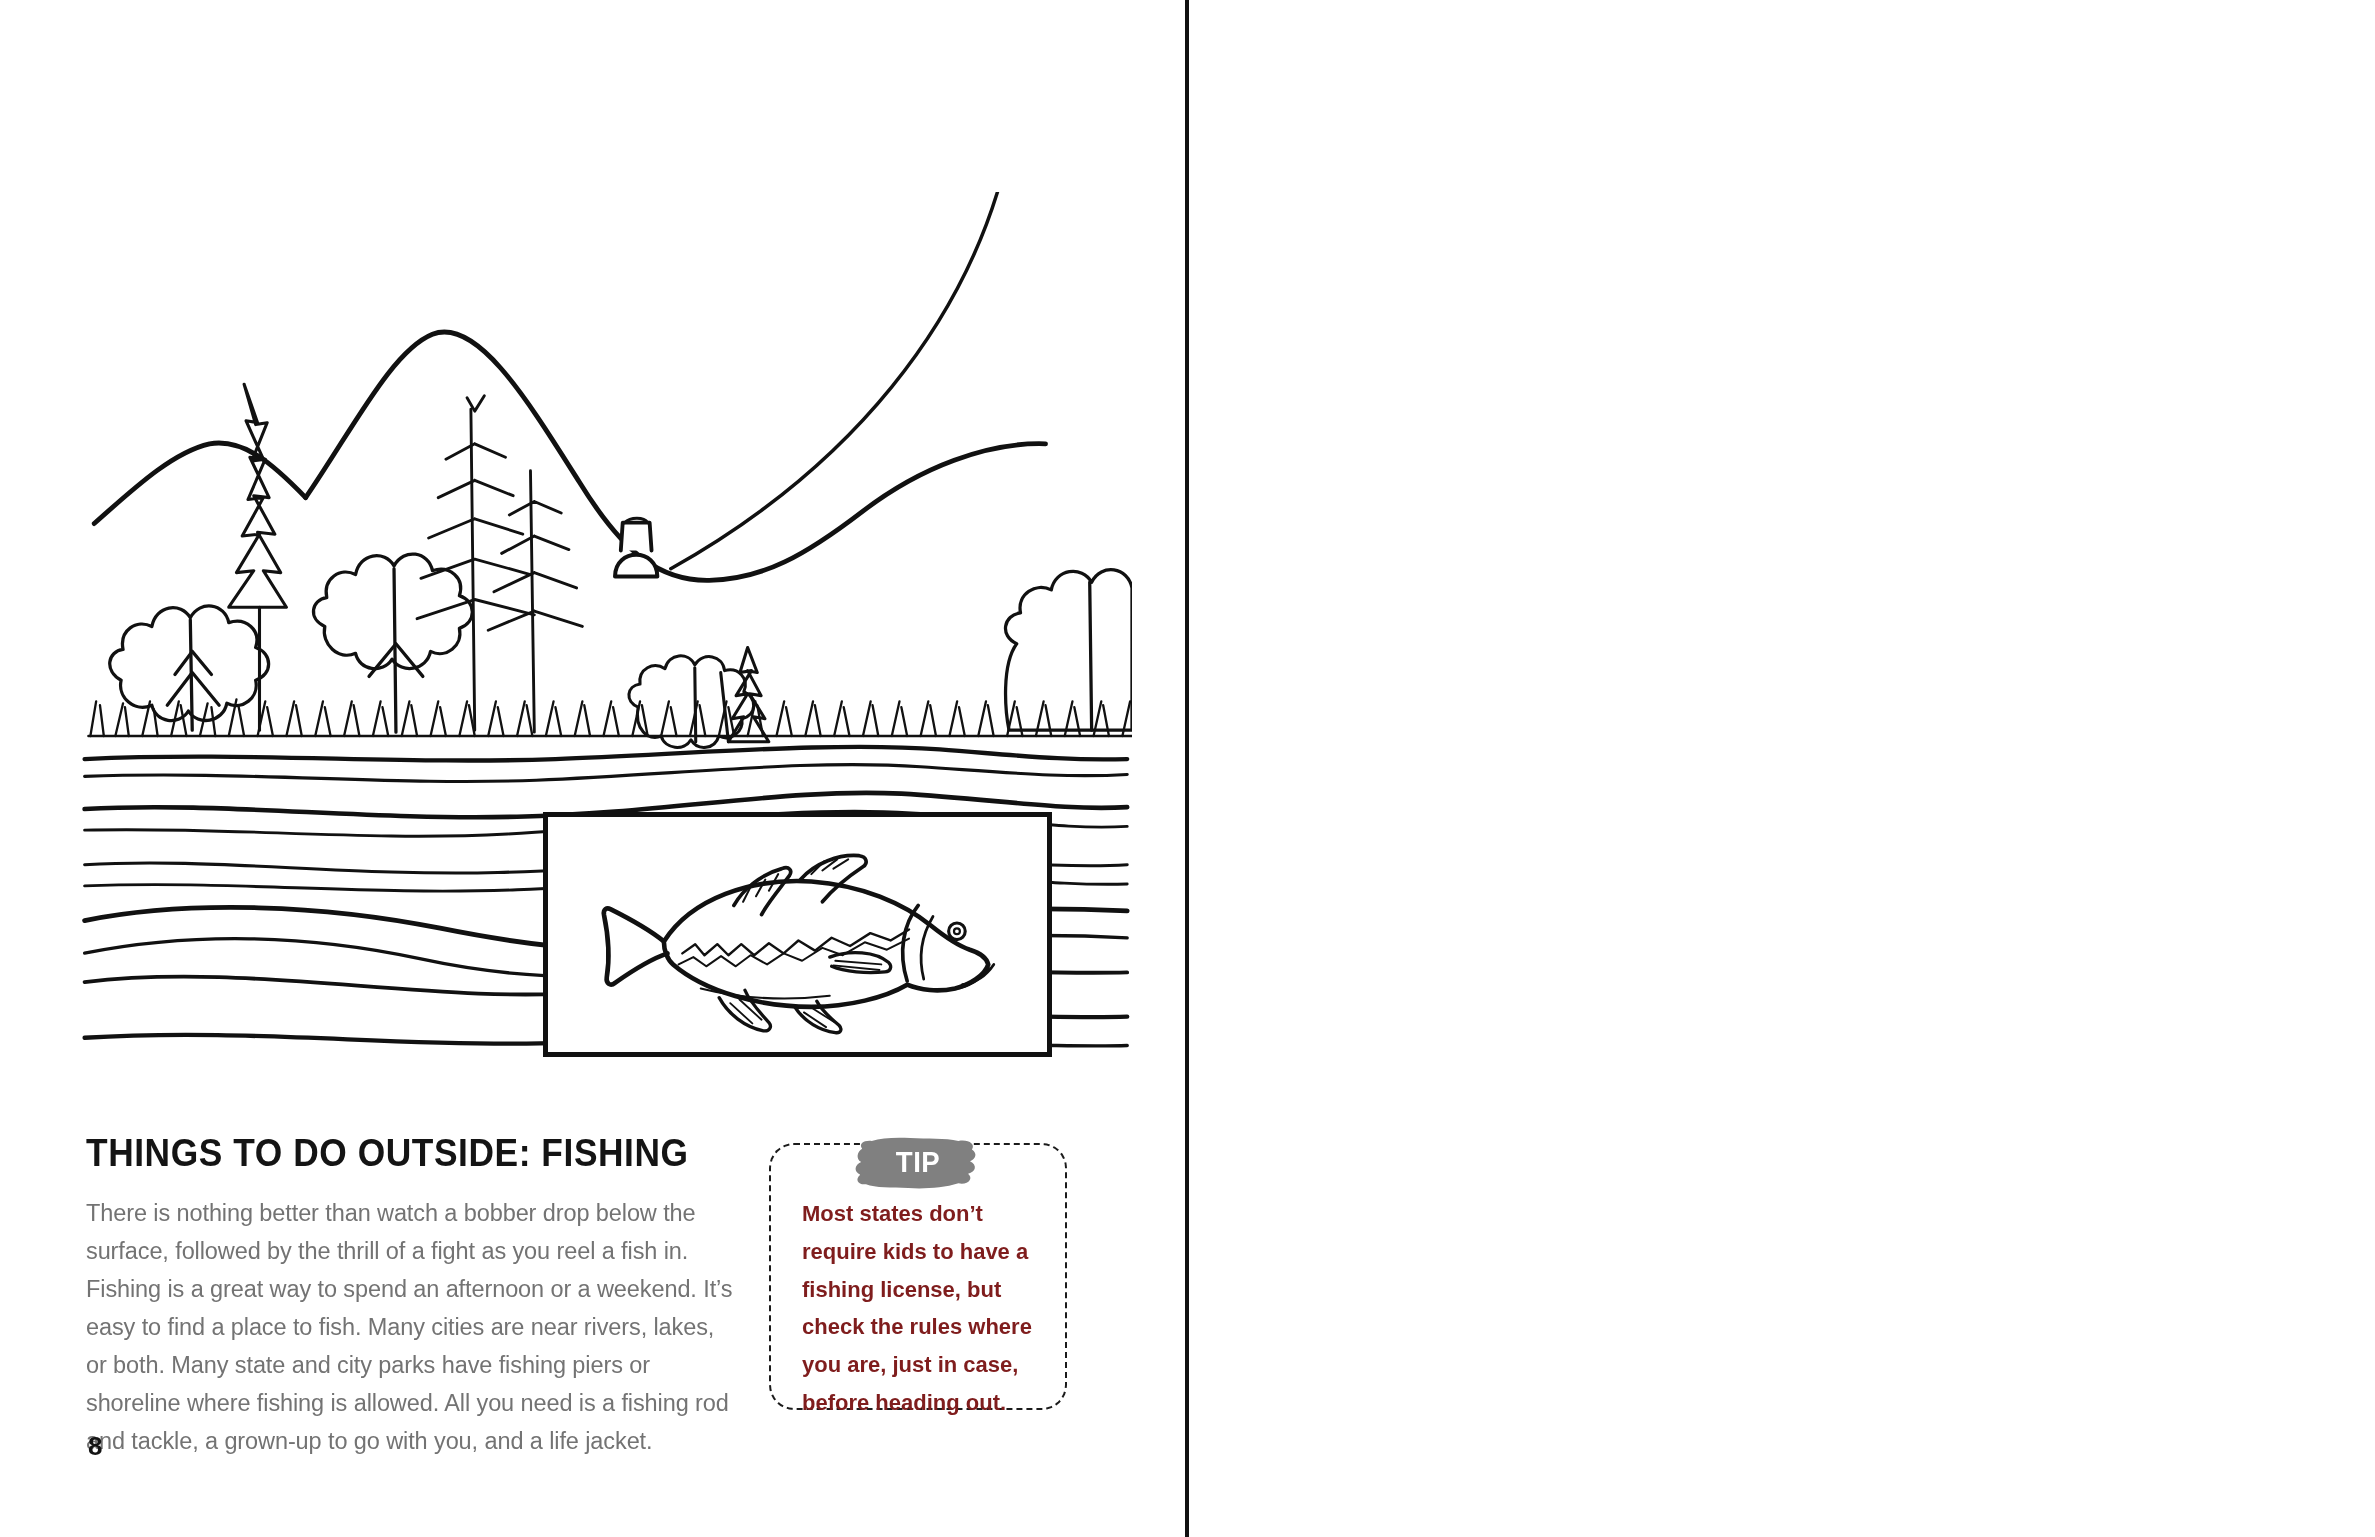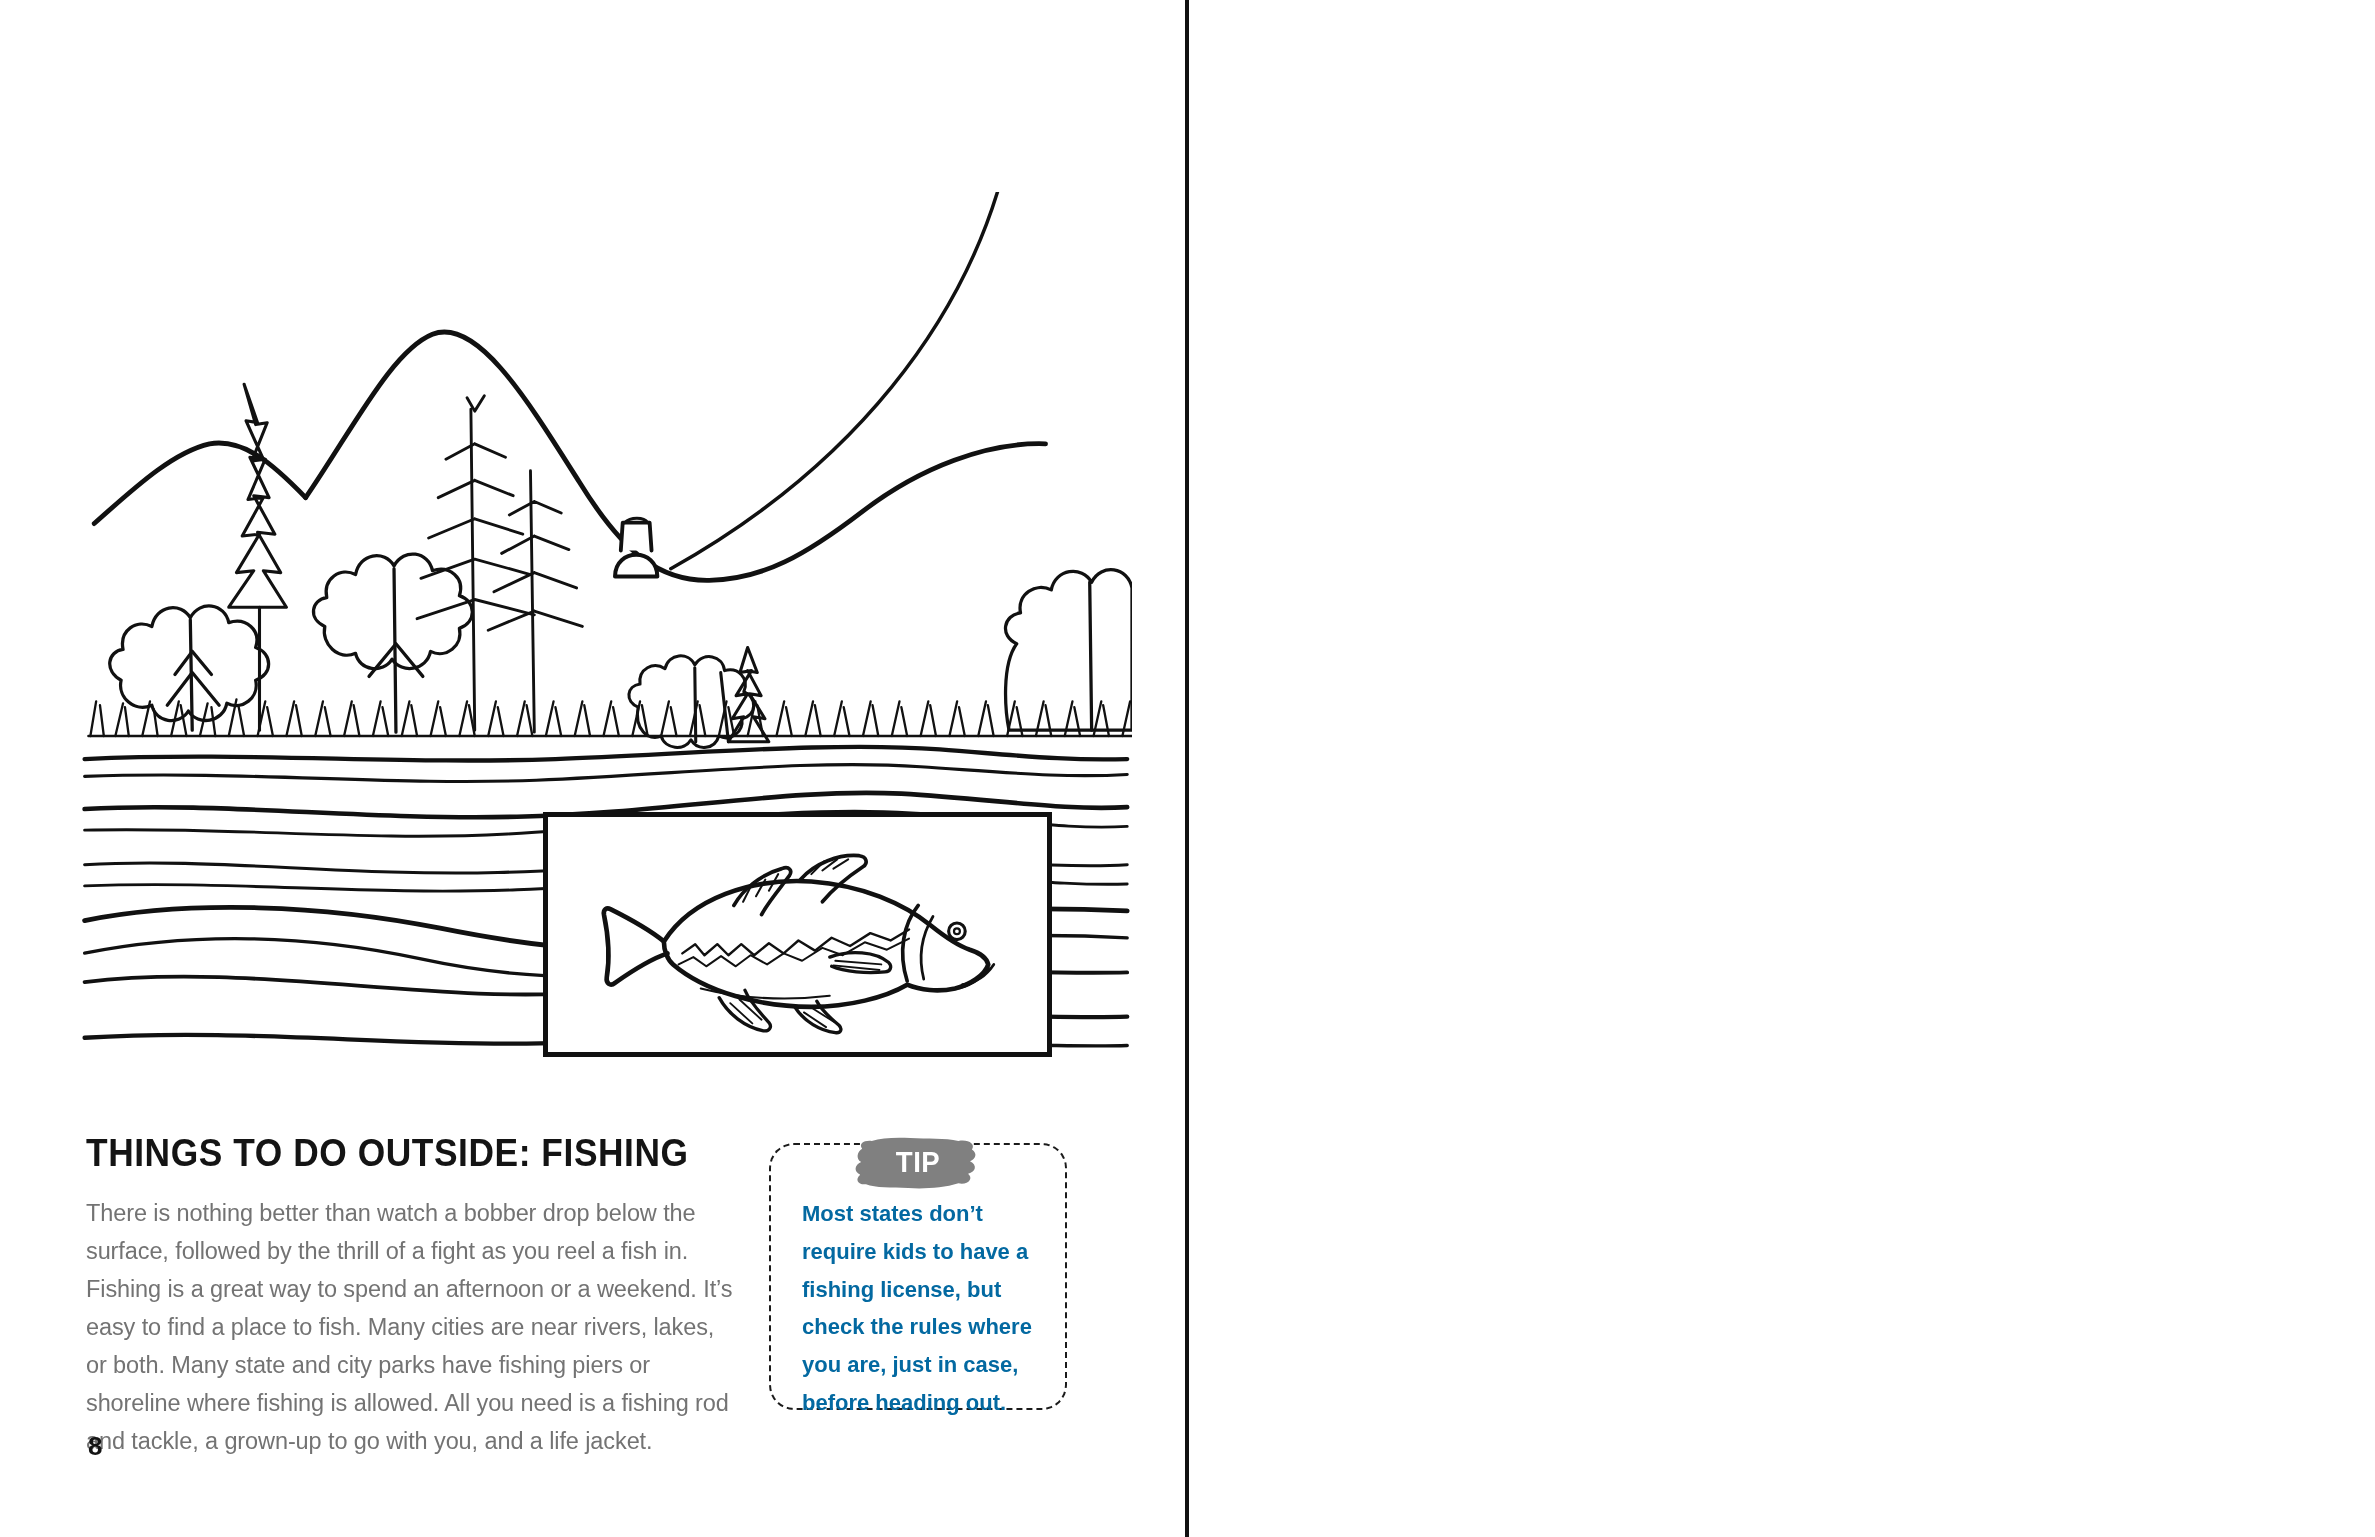--- a/index.html
+++ b/index.html
@@ -66,21 +66,21 @@
   .tip-banner .tip-word {
     position: absolute; inset: 0;
     display: flex; align-items: center; justify-content: center;
     color: #ffffff; font-weight: 700; font-size: 29px;
     letter-spacing: 0.5px;
     transform: translateY(-2.9px) scaleX(0.95);
   }
   .tip-body {
     position: absolute; z-index: 2;
     left: 33px; right: 34px; top: 73px;
-    font-size: 22px; font-weight: 700; line-height: 1.72; color: #0369a1;
+    font-size: 22px; font-weight: 700; line-height: 1.72; color: #7f1d1d;
   }
 
   .tip-left  { left: 769px;  top: 1122px; width: 298px; height: 288px; }
 
   
   .page-num { position: absolute; font-size: 26px; font-weight: 700; color: #141414; }
   .page-num-left  { left: 88px;  top: 1431px; }
 
   .ink { fill: none; stroke: #111; stroke-linecap: round; stroke-linejoin: round; }
 </style>

